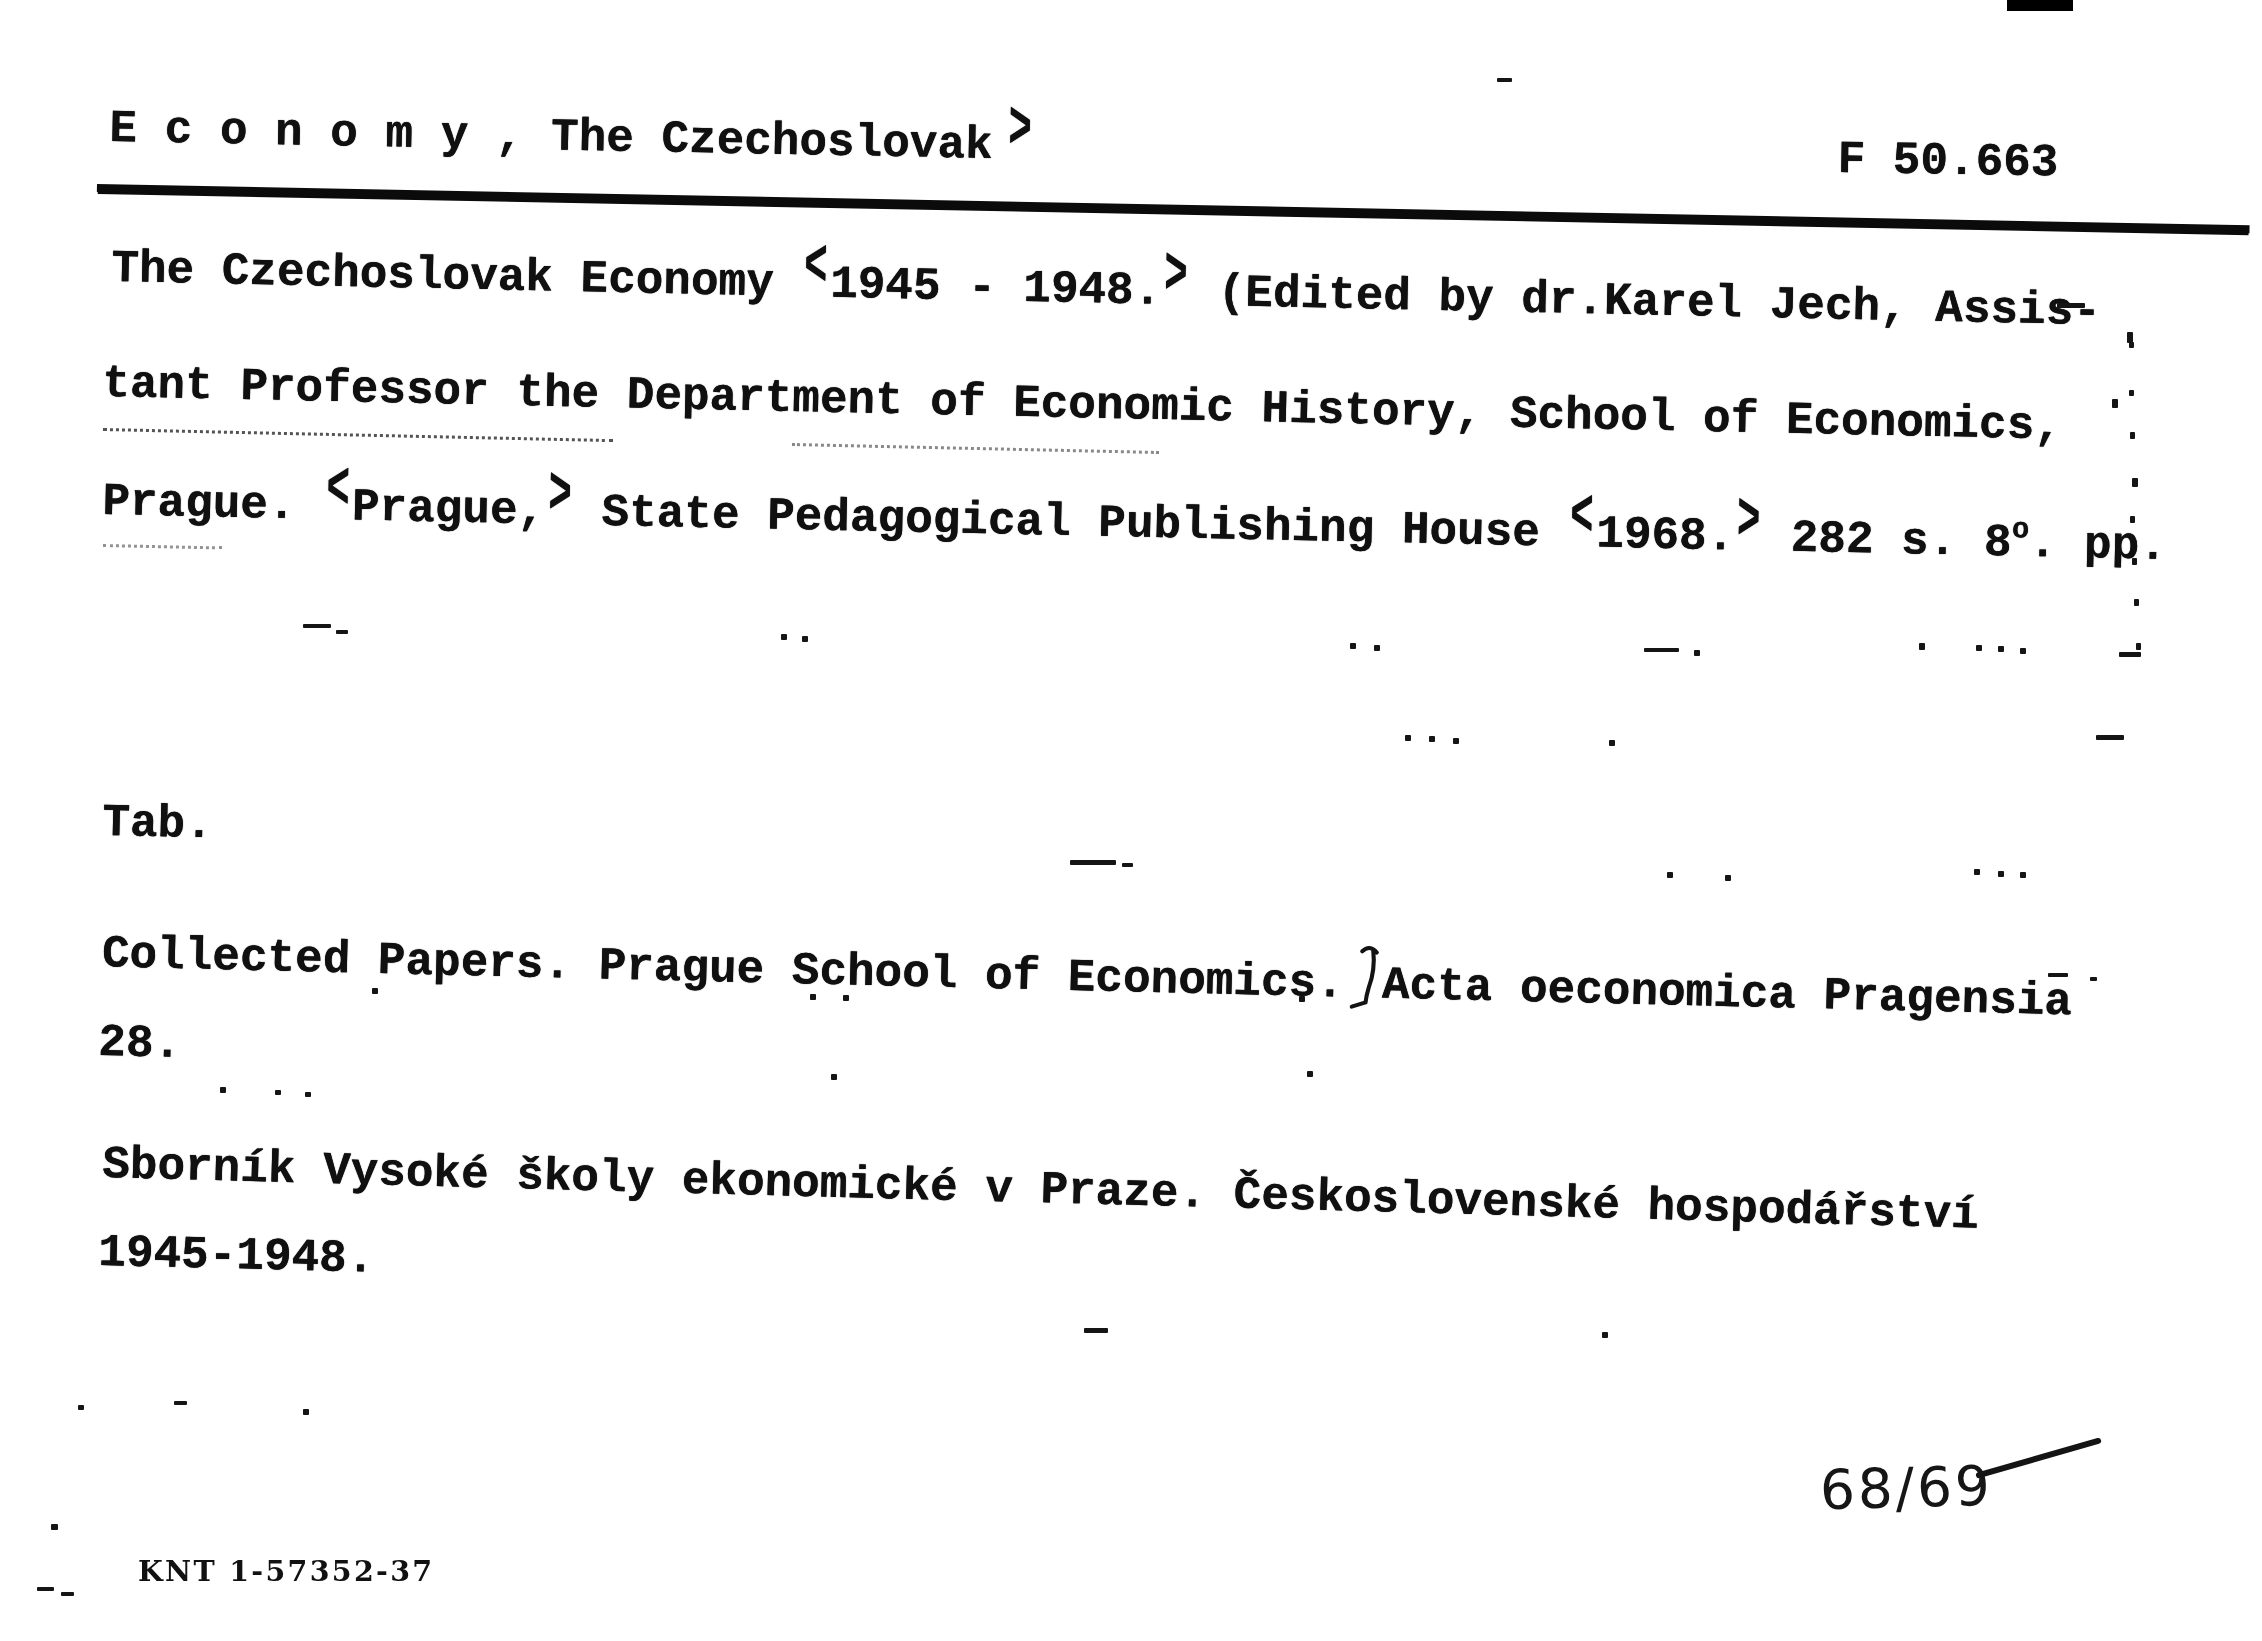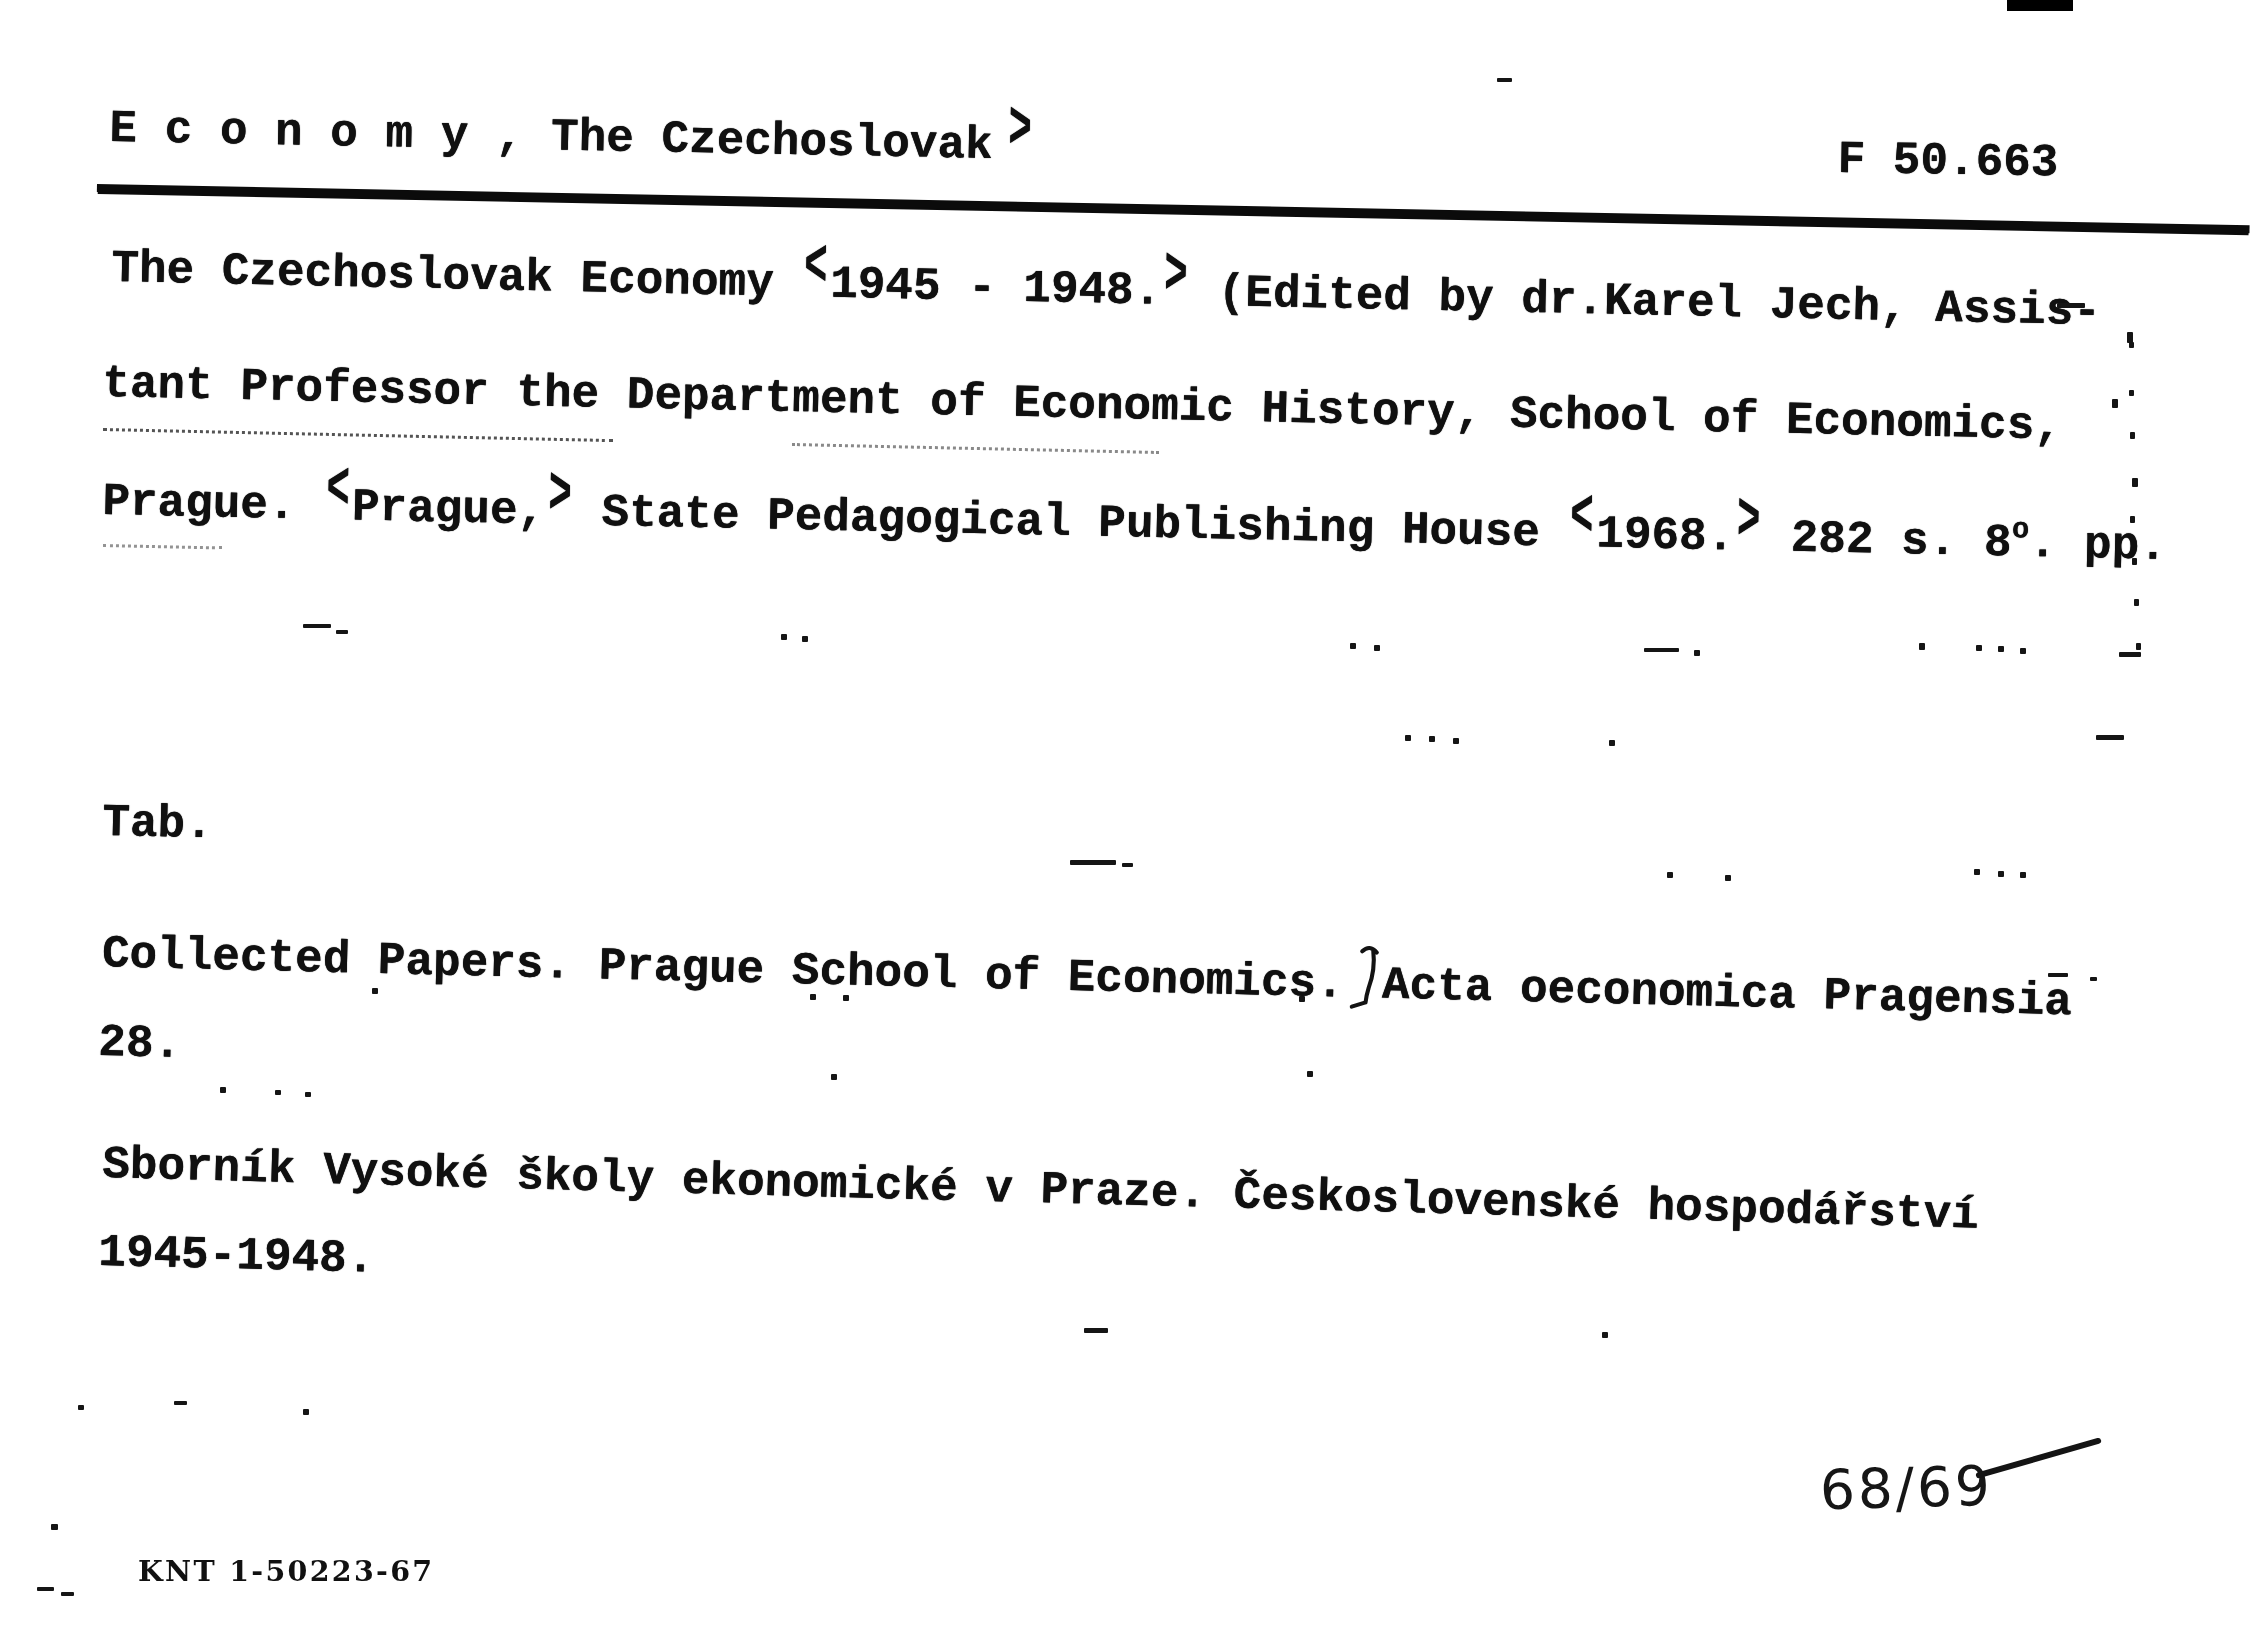--- a/index.html
+++ b/index.html
@@ -125,21 +125,21 @@
       </svg><span>Acta oeconomica Pragensia</span></div>
 
   <div class="tw rot-c" style="left:99px;top:1017px;">28.</div>
 
   <div class="tw rot-d" style="left:103px;top:1139px;">Sborník Vysoké školy ekonomické v Praze. Československé hospodářství</div>
   <div class="tw rot-c" style="left:99px;top:1227px;">1945-1948.</div>
 
   <div class="handnum">68/69</div>
   <div class="pen-stroke"></div>
 
-  <div class="printcode">KNT 1-50223-67</div>
+  <div class="printcode">KNT 1-57352-37</div>
 
   <div class="dotted-artifact" style="left:103px;top:428px;width:510px;transform:rotate(1.25deg);"></div>
   <div class="dotted-artifact" style="left:792px;top:443px;width:367px;transform:rotate(1.25deg);opacity:.55;"></div>
   <div class="dotted-artifact" style="left:103px;top:544px;width:119px;transform:rotate(1.2deg);opacity:.5;"></div>
 
   <div class="noise-layer" id="noise-layer">
       <div class="noise" style="left: 1497px; top: 78px; width: 14.7px; height: 3.7px;"></div>
       <div class="noise" style="left: 2057px; top: 303px; width: 27.5px; height: 4.6px;"></div>
       <div class="noise" style="left: 2127px; top: 332px; width: 5.5px; height: 11px;"></div>
       <div class="noise" style="left: 2129px; top: 342px; width: 4.6px; height: 5.5px;"></div>

